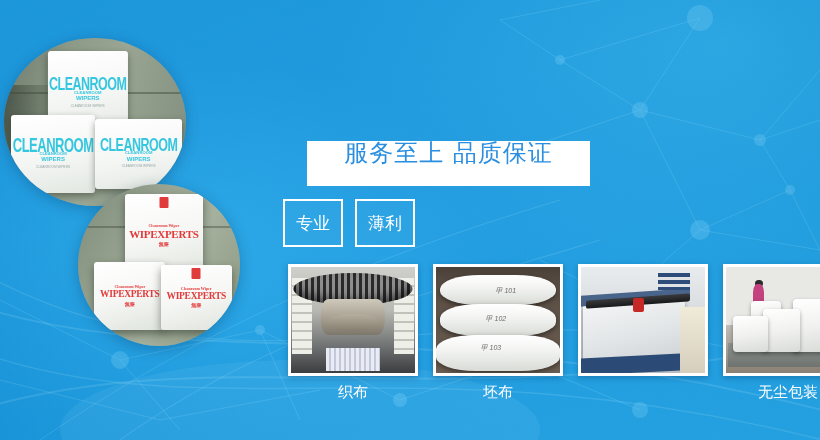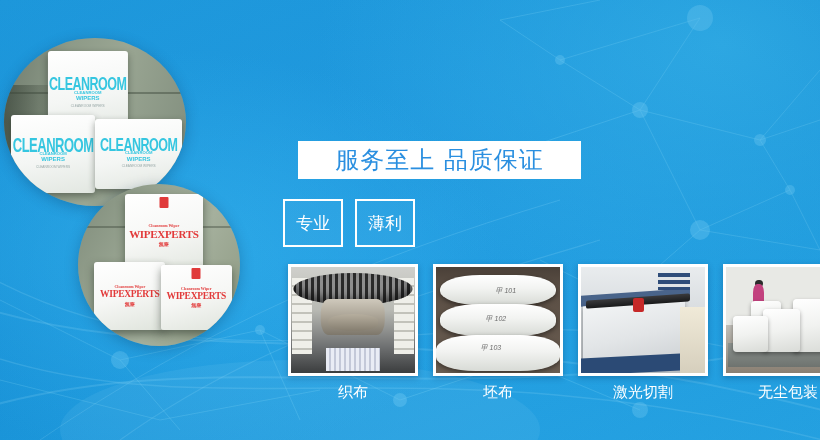--- a/index.html
+++ b/index.html
@@ -159,27 +159,26 @@
     letter-spacing: 0px;
     line-height: 1;
     white-space: nowrap;
     text-shadow: 0 1px 2px rgba(0,50,90,0.25);
     font-family: "DejaVu Sans", "Liberation Sans", sans-serif;
   }
 
   
   .subtitle-bar {
     position: absolute;
-    left: 298px;
+    left: 307px;
     top: 141px;
     width: 283px;
-    height: 38px;
+    height: 45px;
     background: #ffffff;
     display: flex;
-    align-items: center;
     justify-content: center;
   }
   .subtitle-text {
     color: #2a8fe0;
     font-size: 24px;
     font-weight: 500;
     letter-spacing: 1px;
     line-height: 1;
     white-space: nowrap;
     font-family: "DejaVu Sans", "Liberation Sans", sans-serif;
@@ -528,21 +527,20 @@
           <div class="wall"></div>
           <div class="stack"></div>
           <div class="frameblue"></div>
           <div class="bed"></div>
           <div class="gantry"></div>
           <div class="head"></div>
           <div class="sideunit"></div>
           <div class="baseblue"></div>
         </div>
       </div>
-      <div class="thumb-caption">激光切割</div>
     </div>
 
     <div class="thumb-cell">
       <div class="thumb-frame">
         <div class="ph ph-pack">
           <div class="wall"></div>
           <div class="worker1head"></div>
           <div class="worker1"></div>
           <div class="worker2"></div>
           <div class="table"></div>

